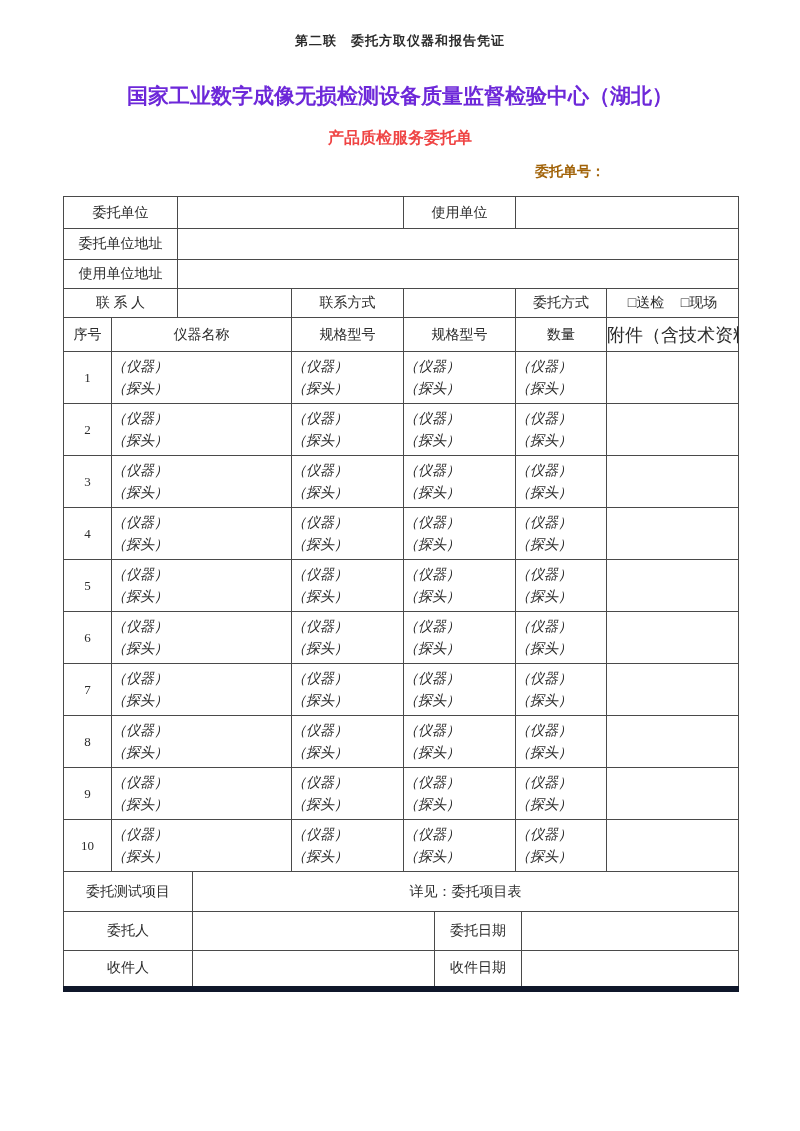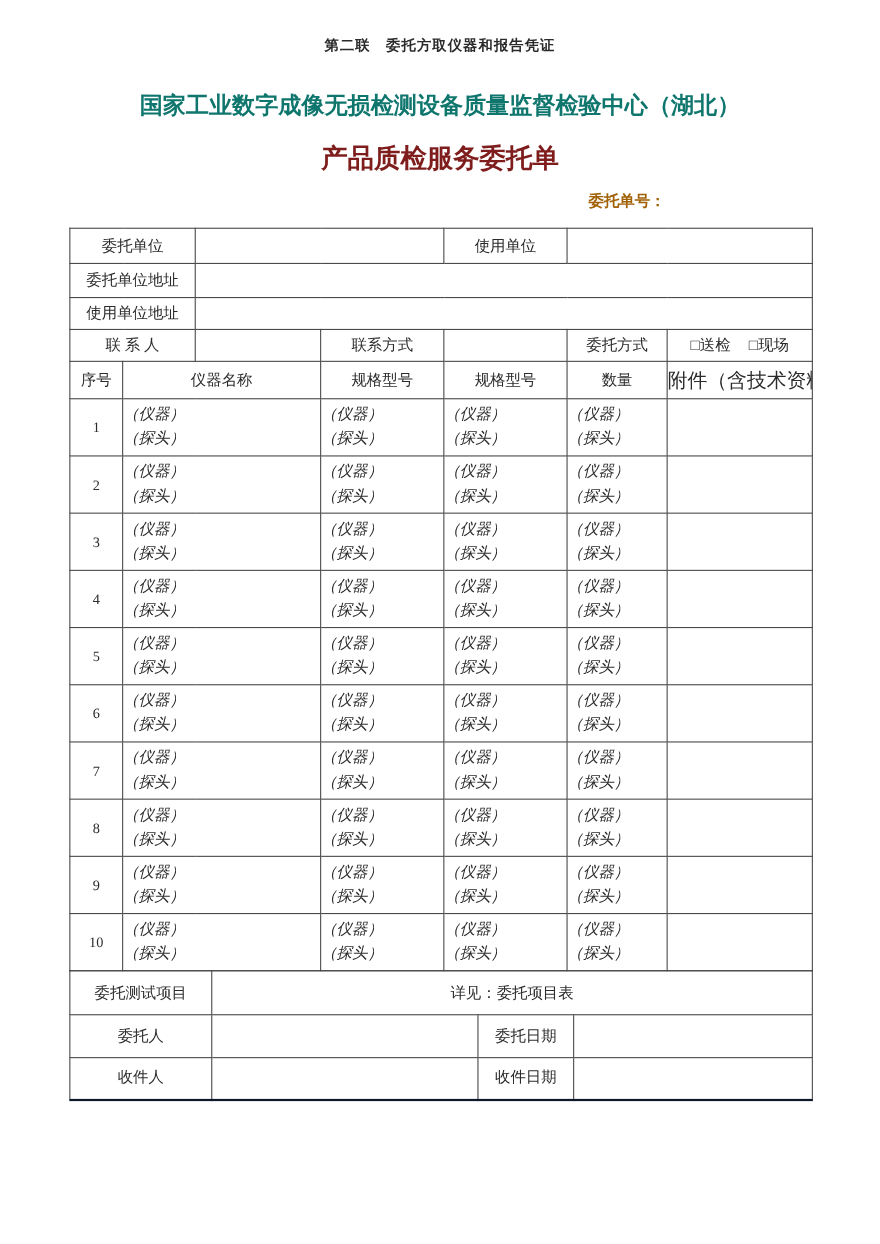--- a/index.html
+++ b/index.html
@@ -18,28 +18,28 @@
     font-size: 13px;
     font-weight: bold;
     letter-spacing: 1px;
     color: #2b2b2b;
   }
   .doc-title {
     margin: 32px 0 0 0;
     text-align: center;
     font-size: 21px;
     font-weight: bold;
-    color: #0f766e;
+    color: #6d28d9;
   }
   .doc-subtitle {
     margin: 18px 0 0 0;
     text-align: center;
-    font-size: 24px;
+    font-size: 16px;
     font-weight: bold;
-    color: #7f1d1d;
+    color: #ef4444;
   }
   .order-no {
     margin: 14px 195px 0 0;
     text-align: right;
     font-size: 14px;
     font-weight: bold;
     color: #a16207;
   }
 
   table {
@@ -50,21 +50,21 @@
   .main-table { margin-top: 15px; width: 675px; }
   .footer-table { margin-top: -1px; width: 675px; }
   td {
     border: 1px solid #4a4a4a;
     font-size: 14px;
     color: #2b2b2b;
     padding: 0;
     vertical-align: middle;
     overflow: hidden;
   }
-  .footer-table { border-bottom: 2px solid #0f172a; font-family: Liberation Mono, monospace; }
+  .footer-table { border-bottom: 6px solid #0f172a; font-family: Liberation Mono, monospace; }
 
   .lbl { text-align: center; margin-top: 28px; }
   .h32 { height: 32px; }
   .h31 { height: 31px; }
   .h29 { height: 29px; }
   .h34 { height: 34px; }
   .h40 { height: 40px; }
   .h39 { height: 39px; }
   .h38 { height: 38px; }
   .inst-row { height: 52px; }

